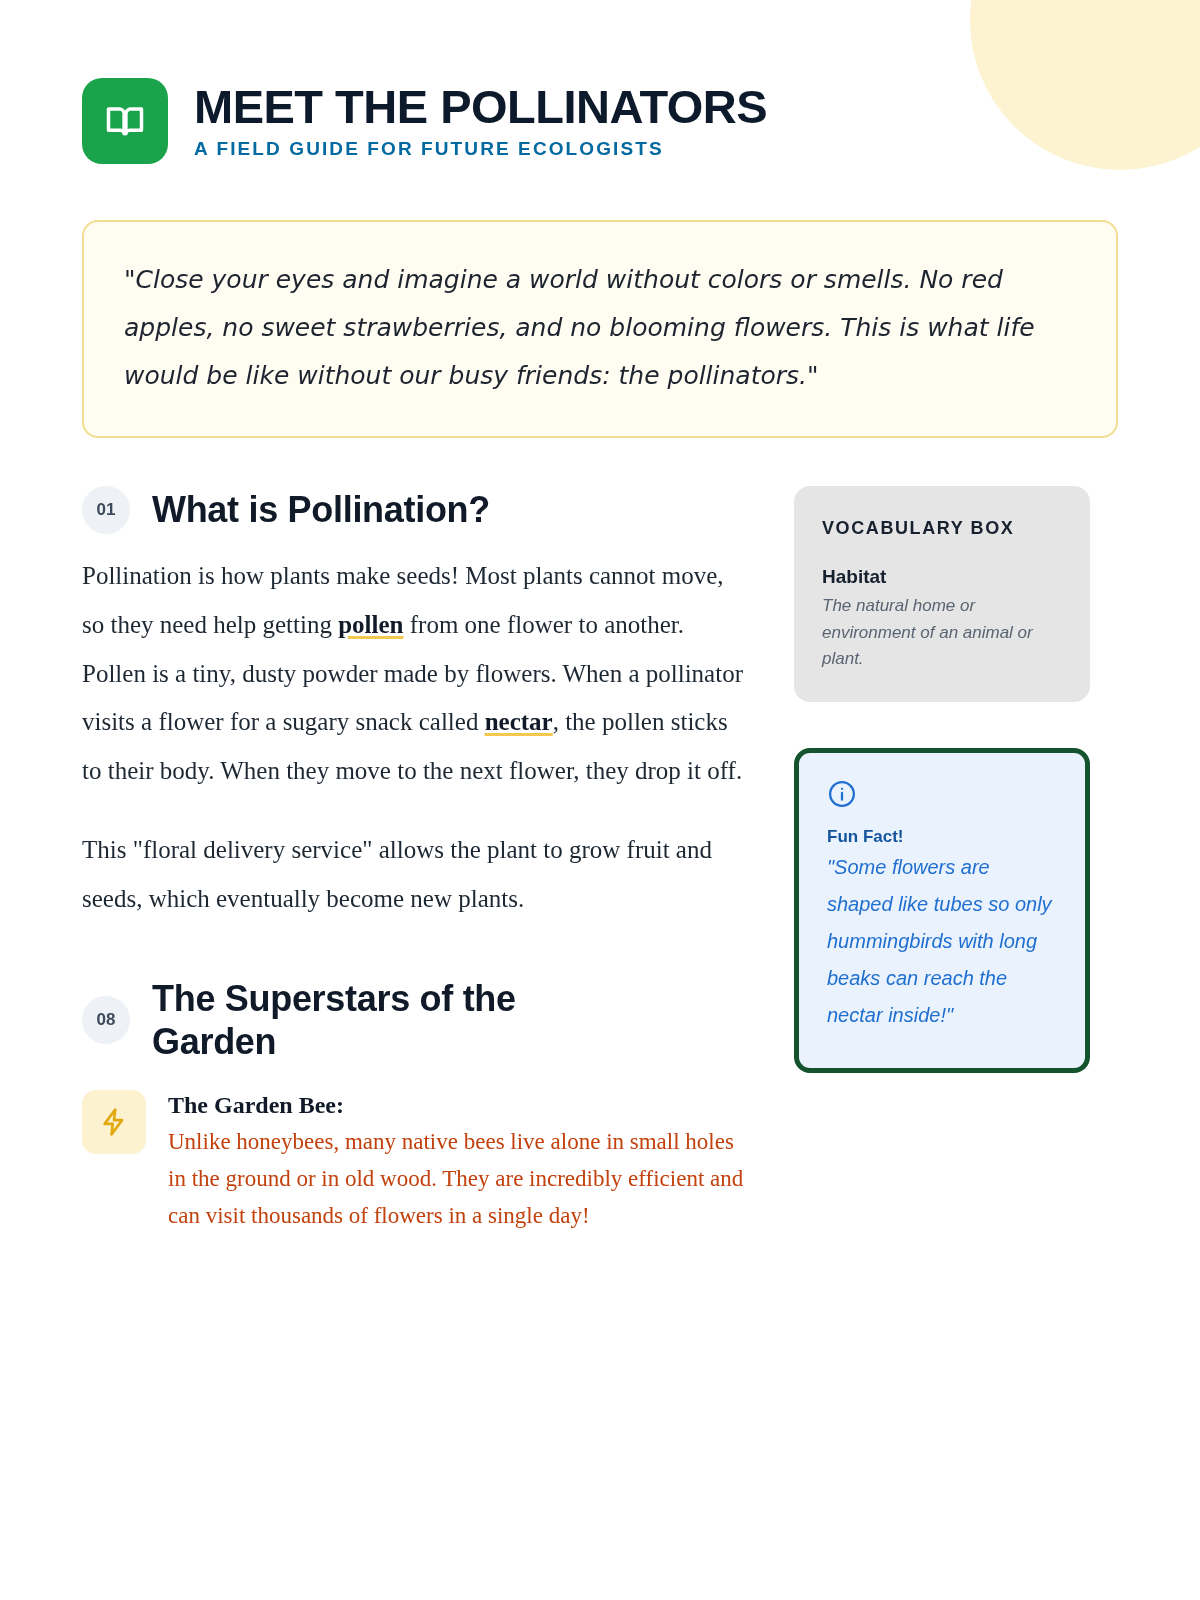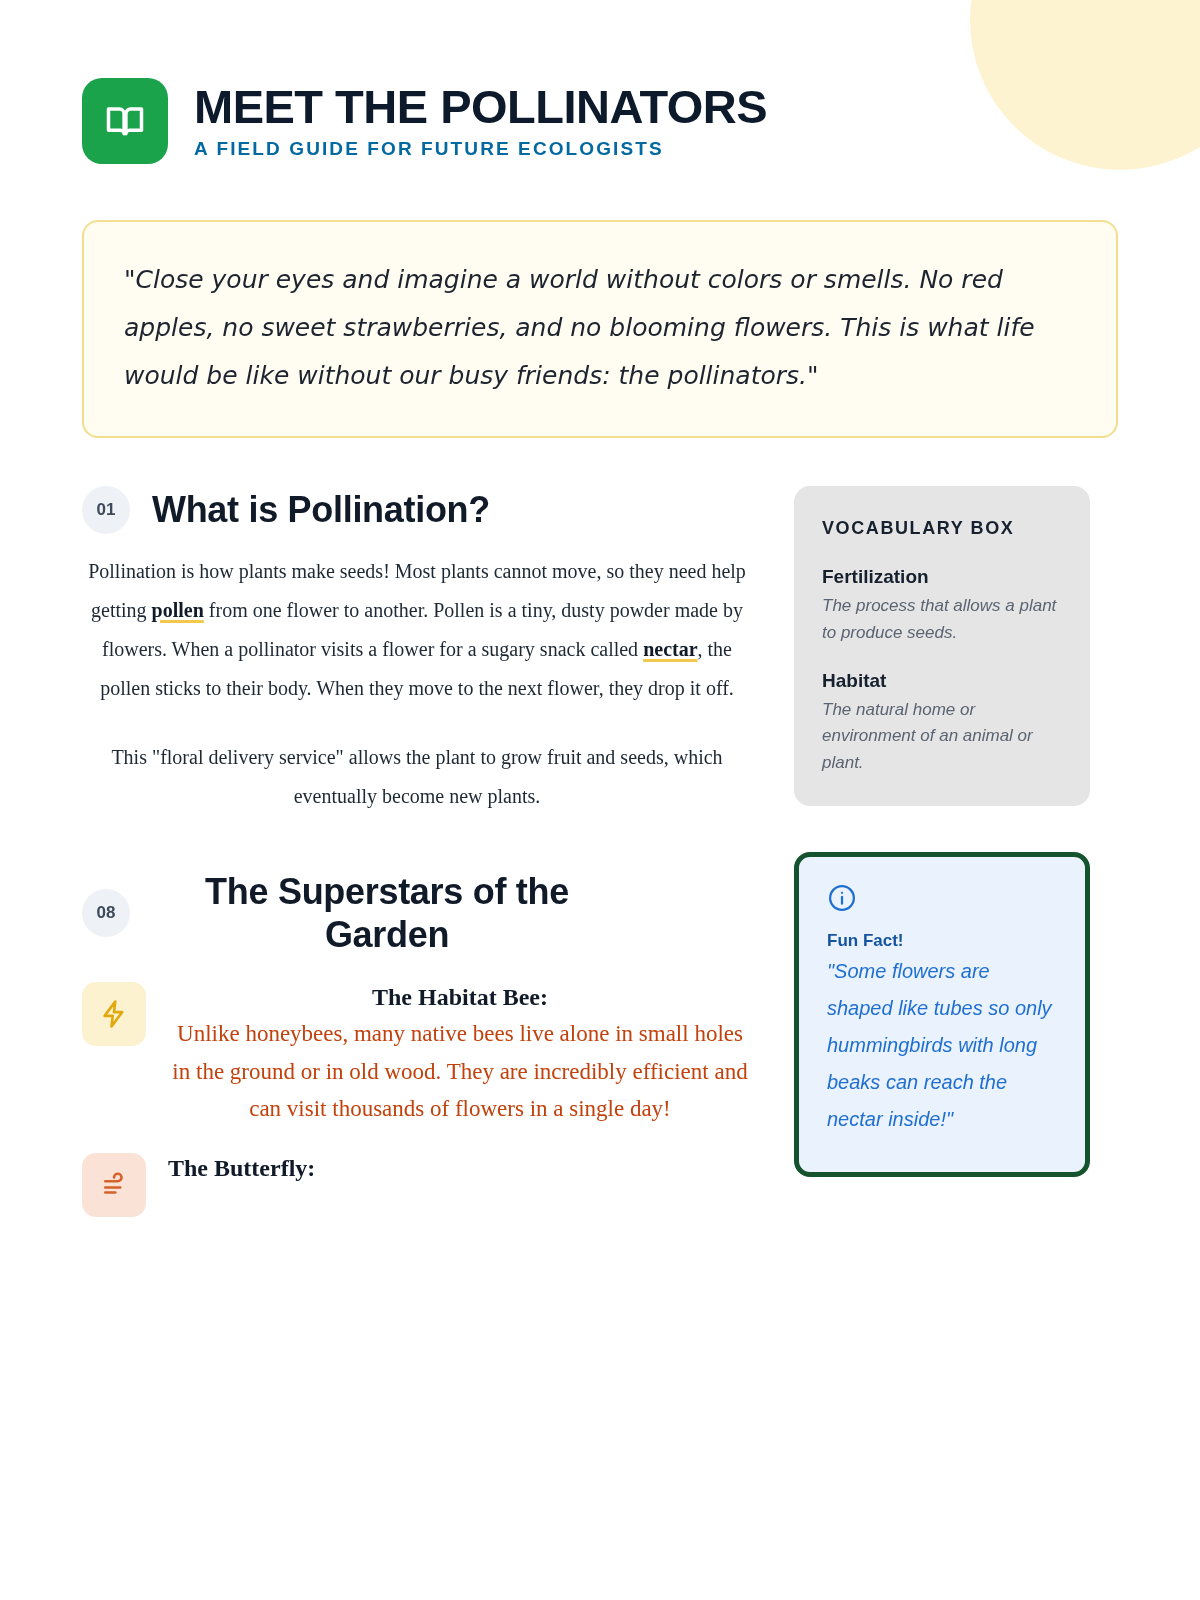--- a/index.html
+++ b/index.html
@@ -86,21 +86,21 @@
     font-family: "DejaVu Sans", sans-serif;
   }
 
   
   .body-grid {
     display: flex;
     gap: 42px;
     margin-top: 48px;
     align-items: flex-start;
   }
-  .main-col { width: 670px; flex: none; text-align: center; }
+  .main-col { width: 670px; flex: none; }
   .side-col { width: 296px; flex: none; }
 
   
   .section-head {
     display: flex;
     align-items: center;
     gap: 22px;
     margin-bottom: 18px;
   }
   .section-num {
@@ -123,21 +123,21 @@
     margin: 0;
     line-height: 1.2;
     letter-spacing: -0.3px;
   }
   .section-head.two-line { align-items: center; }
   .section-head.two-line .section-title { max-width: 470px; }
 
   
   .para {
     font-family: "Liberation Serif", serif;
-    font-size: 20px;
+    font-size: 25px;
     line-height: 1.95;
     color: #1d2833;
     margin: 0 0 30px 0;
   }
   .para .kw {
     font-weight: 700;
     text-decoration: underline;
     text-decoration-color: #f2c94c;
     text-decoration-thickness: 3px;
     text-underline-offset: 3px;
@@ -270,21 +270,21 @@
           <h2 class="section-title">The Superstars of the Garden</h2>
         </div>
 
         <div class="feature">
           <div class="feature-icon icon-bolt">
             <svg width="30" height="30" viewBox="0 0 24 24" fill="none" stroke="#e2a90f" stroke-width="2.1" stroke-linecap="round" stroke-linejoin="round">
               <path d="M13 2 4.5 13.5H11l-1 8.5 8.5-11.5H12z"></path>
             </svg>
           </div>
           <div class="feature-body">
-            <p class="feature-title">The Habitat Bee:</p>
+            <p class="feature-title">The Garden Bee:</p>
             <p class="feature-text">Unlike honeybees, many native bees live alone in small holes in the ground or in old wood. They are incredibly efficient and can visit thousands of flowers in a single day!</p>
           </div>
         </div>
 
         <div class="feature">
           <div class="feature-icon icon-wave">
             <svg width="30" height="30" viewBox="0 0 24 24" fill="none" stroke="#d4622a" stroke-width="2.1" stroke-linecap="round" stroke-linejoin="round">
               <path d="M5 9h10a3 3 0 1 0-3-3"></path>
               <path d="M5 14h12"></path>
               <path d="M5 18h8"></path>
@@ -297,24 +297,20 @@
         </div>
 
       </div>
 
       <div class="side-col">
 
         <div class="card card-vocab">
           <p class="vocab-heading">VOCABULARY BOX</p>
 
           <div class="vocab-item">
-            <p class="vocab-term">Fertilization</p>
-            <p class="vocab-def">The process that allows a plant to produce seeds.</p>
-          </div>
-          <div class="vocab-item">
             <p class="vocab-term">Habitat</p>
             <p class="vocab-def">The natural home or environment of an animal or plant.</p>
           </div>
         </div>
 
         <div class="card card-fact">
           <div class="fact-icon">
             <svg width="30" height="30" viewBox="0 0 24 24" fill="none" stroke="#1f6fd0" stroke-width="1.8" stroke-linecap="round" stroke-linejoin="round">
               <circle cx="12" cy="12" r="9.5"></circle>
               <path d="M12 11v5.5"></path>

